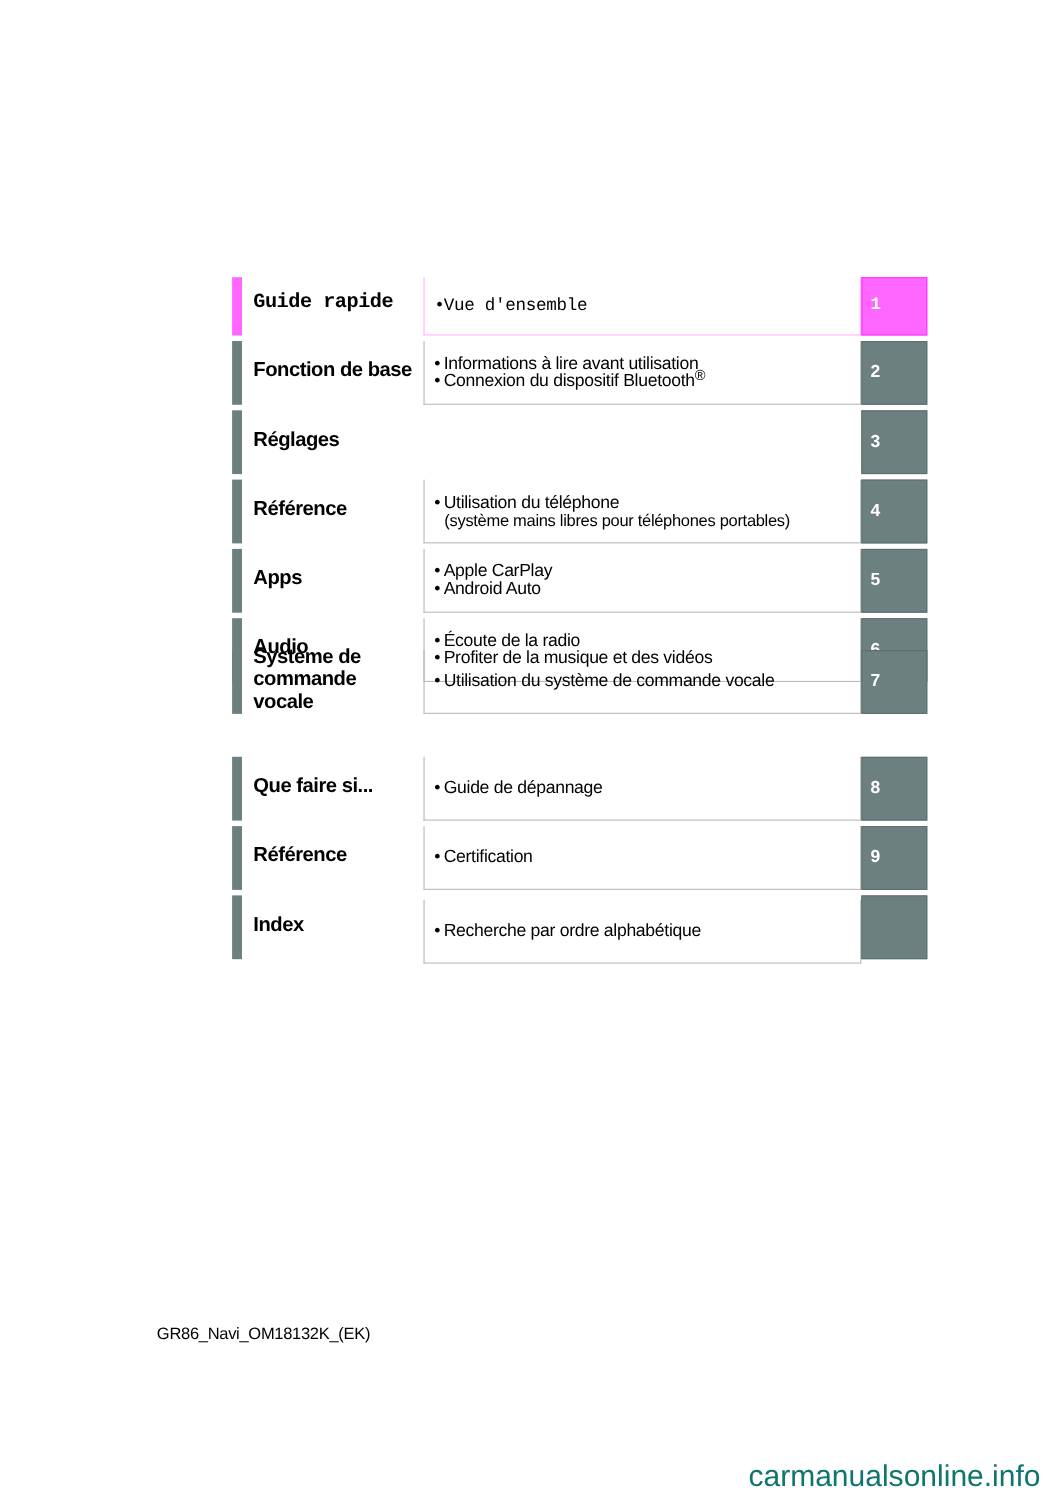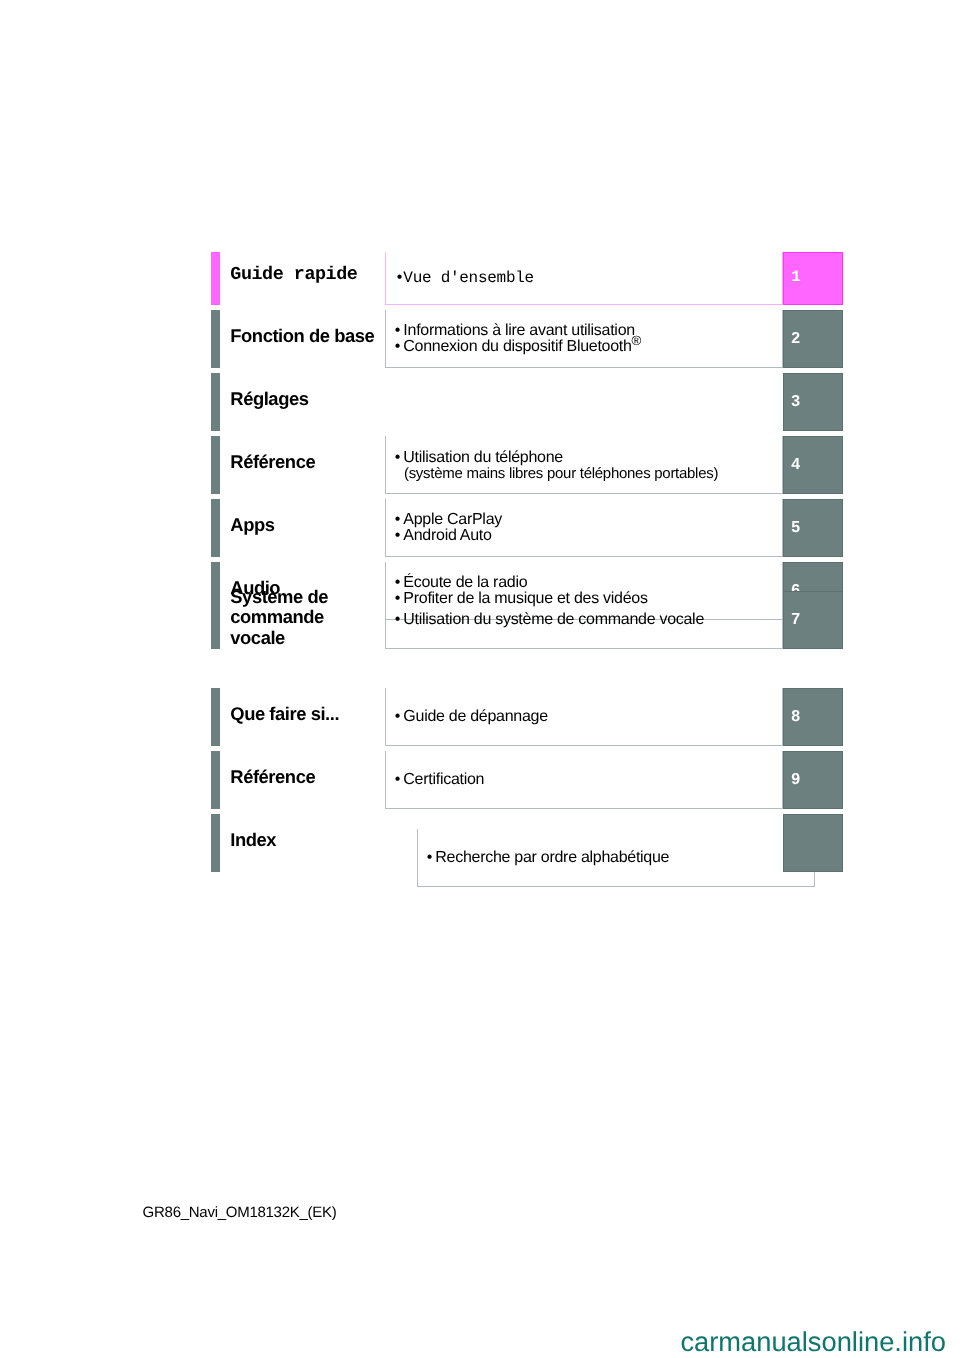--- a/index.html
+++ b/index.html
@@ -212,21 +212,21 @@
             <div class="desc-line"><span class="bullet">•</span><span>Certification</span></div>
           </div>
         </div>
         <div class="num-box" style="background: rgb(109, 128, 128); border-color: rgb(93, 112, 112); top: 0px; height: 58.4px;">
           <div class="num-text" style="top: 19.6px;">9</div>
         </div>
       </div>
       <div class="toc-row" style="top: 814px; height: 58.4px; width: 960px;">
         <div class="tab-bar" style="background: rgb(109, 128, 128); top: 0px; height: 58.4px;"></div>
         <div class="cat-label" style="top: 16.075px;">Index</div>
-        <div class="desc-box" style="border-color: rgb(180, 188, 189); top: 15px; height: 58.4px; margin-left: 32px;">
+        <div class="desc-box" style="border-color: rgb(180, 188, 189); top: 4px; height: 58.4px;">
           <div class="desc-inner" style="top: 21px;">
             <div class="desc-line"><span class="bullet">•</span><span>Recherche par ordre alphabétique</span></div>
           </div>
         </div>
         <div class="num-box" style="background: rgb(109, 128, 128); border-color: rgb(93, 112, 112); top: 0px; height: 58.4px;">
           <div class="num-text" style="top: 19.6px;"></div>
         </div>
       </div>
     </div>
   <div class="footer-code">GR86_Navi_OM18132K_(EK)</div>

